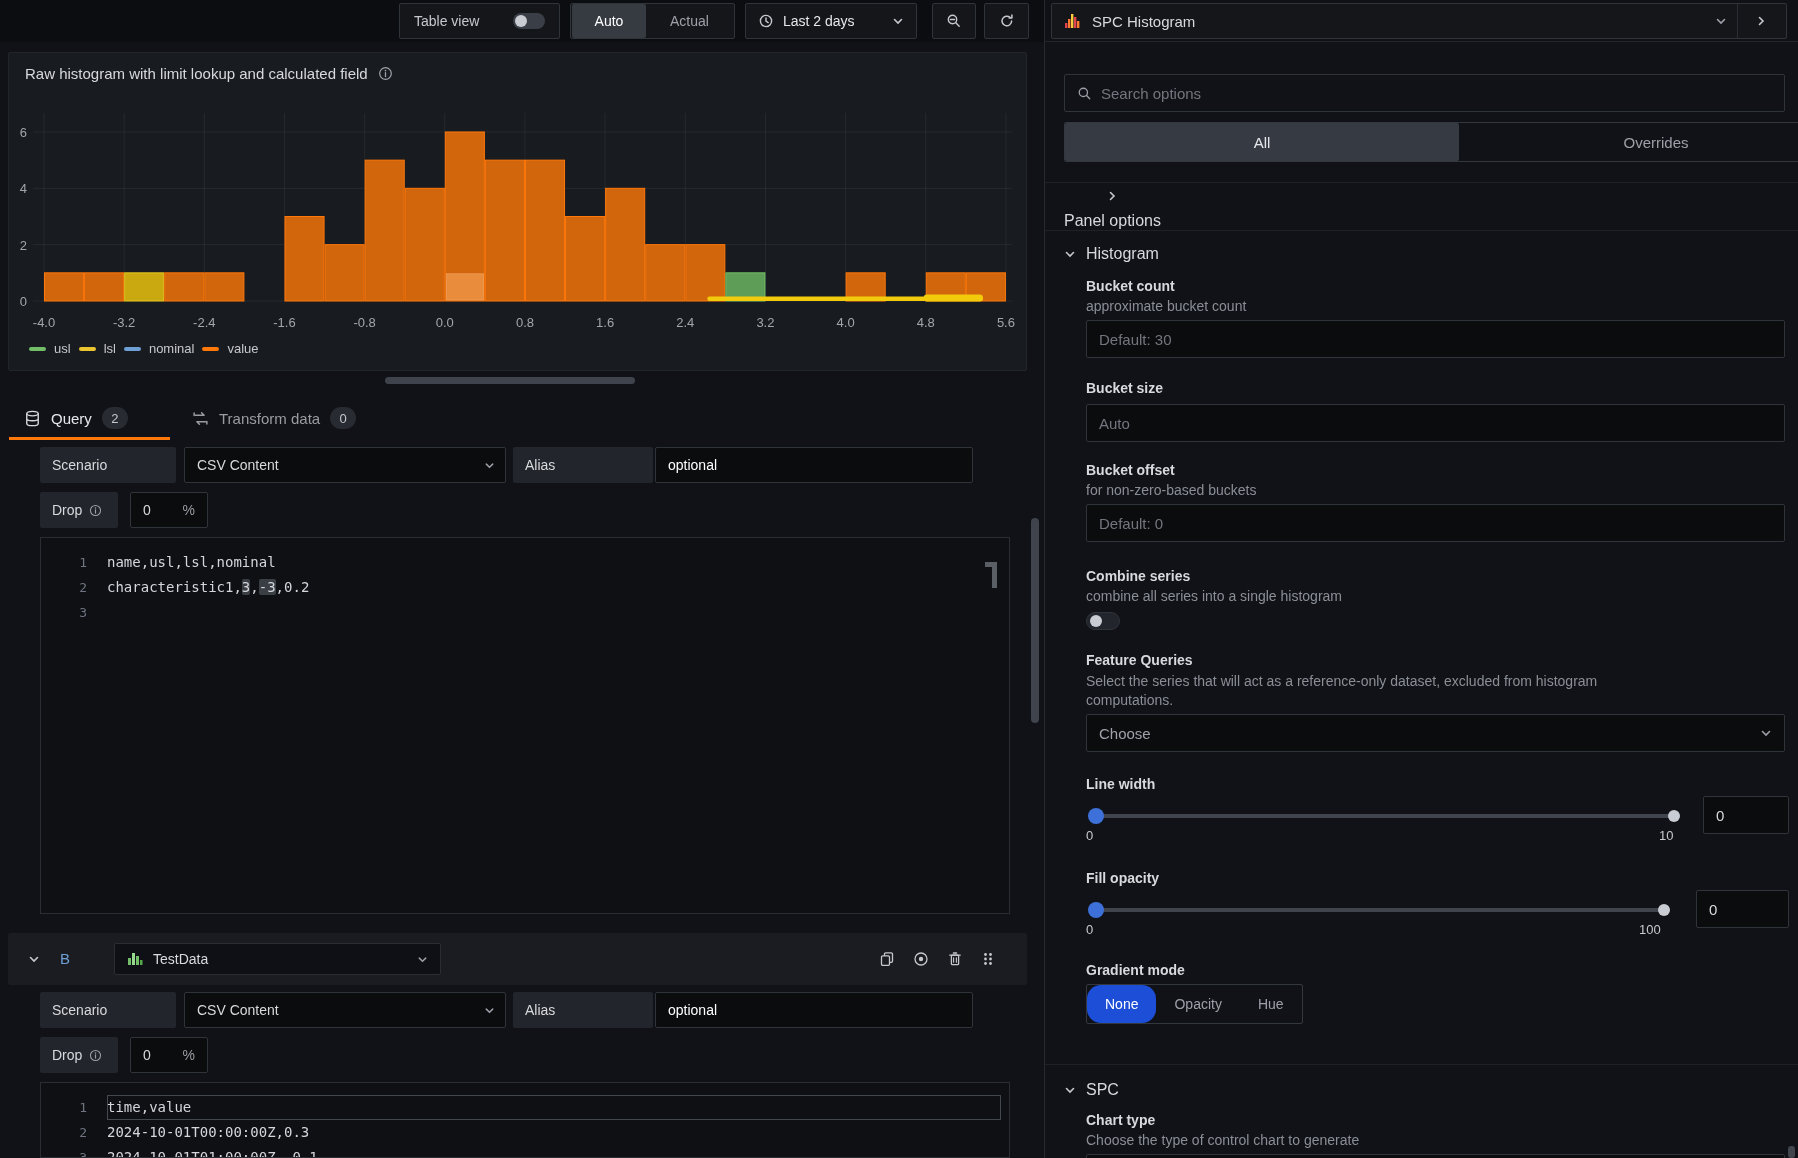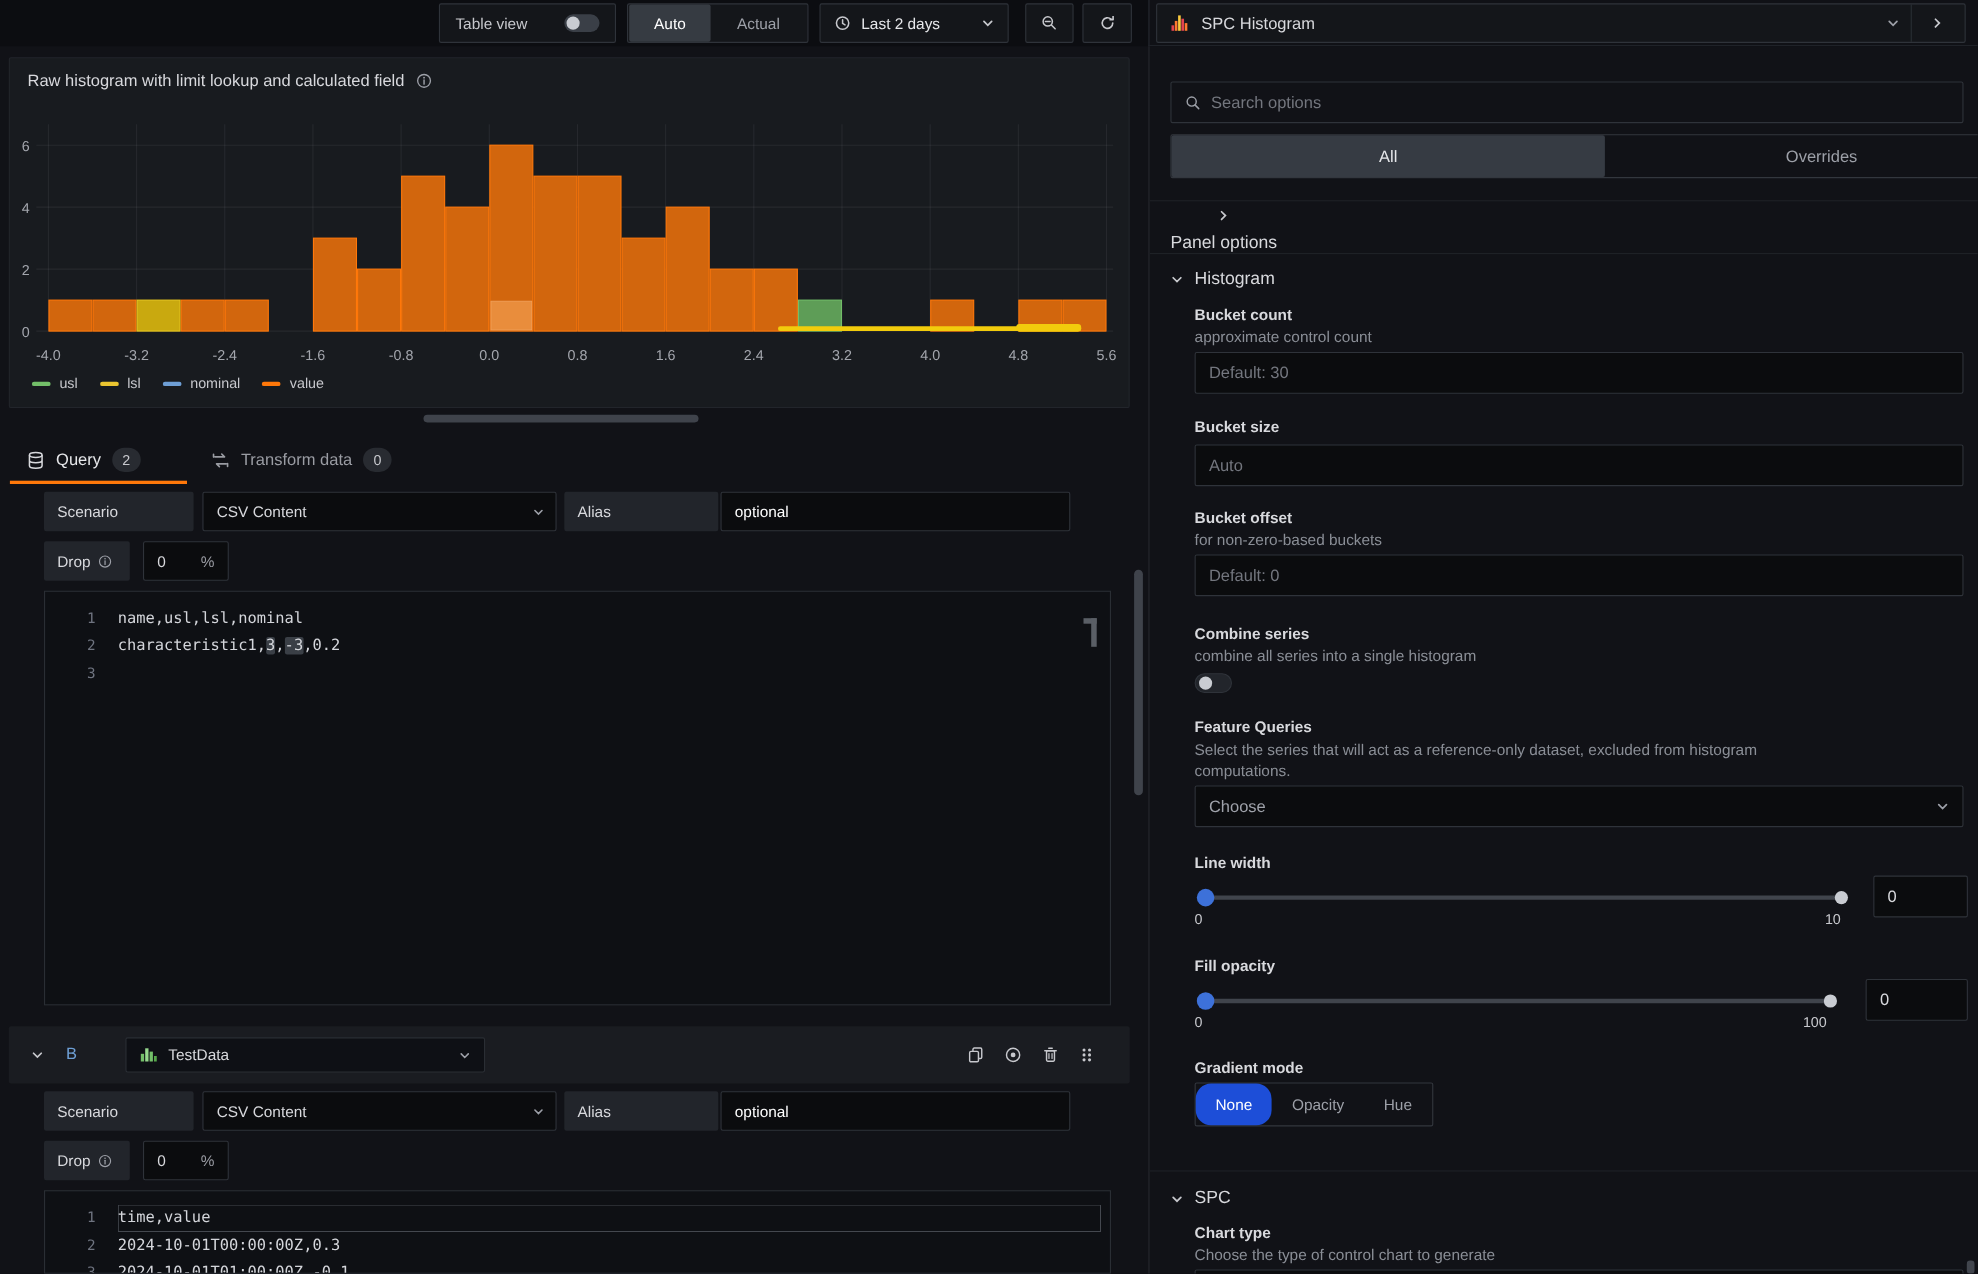--- a/index.html
+++ b/index.html
@@ -21,21 +21,21 @@
   
   .sb-header { position:absolute; left:1044px; top:0; width:754px; height:42px; background:#101116;
     border-left:1px solid #26292F; border-bottom:1px solid #22252B; }
   .sb-header-box { position:absolute; left:6px; top:3px; width:1780px; }
 
   
   .viz-panel { position:absolute; left:8px; top:52px; width:1019px; height:319px; background:#181B1F;
     border:1px solid #22252B; border-radius:2px; }
   .viz-title { position:absolute; left:16px; top:12px; display:flex; align-items:center; gap:10px;
     font-size:15px; font-weight:500; color:#D8D9DD; }
-  .legend { position:absolute; left:20px; top:288px; display:flex; gap:20px; align-items:center; }
+  .legend { position:absolute; left:20px; top:288px; display:flex; gap:8px; align-items:center; }
   .legend-item { display:flex; align-items:center; gap:8px; font-size:13px; color:#C7C8CD; cursor:pointer; }
   .legend-pill { width:17px; height:4px; border-radius:2px; }
 
   .hscroll { position:absolute; left:385px; top:377px; width:250px; height:7px; border-radius:4px; background:#3F434B; }
   .vscroll { position:absolute; left:1031px; top:518px; width:8px; height:205px; border-radius:4px; background:#3F434B; }
 
   
   .tab { position:absolute; top:398px; height:40px; display:flex; align-items:center; gap:10px; cursor:pointer; }
   .tab-label { font-size:15px; font-weight:500; }
   .badge { display:inline-flex; align-items:center; justify-content:center; min-width:26px; height:22px;
@@ -471,21 +471,21 @@
     <div class="sb-section" style="top:194px;">
       <span class="icon" style="color:#C7C8CD;">
         <svg class="ic" width="12" height="12" viewBox="0 0 12 12">
             <path d="M2.5 4.5 6 8l3.5-3.5" fill="none" stroke="currentColor" stroke-width="1.6" stroke-linecap="round"></path>
           </svg>
       </span>
       <span class="sec-title">Histogram</span>
     </div>
 
     <div class="fld-label" style="top:236px;">Bucket count</div>
-    <div class="fld-desc" style="top:256px;">approximate control count</div>
+    <div class="fld-desc" style="top:256px;">approximate bucket count</div>
     <div class="sb-input" style="left:41px; top:278px; width:699px;">
       <span class="ph">Default: 30</span>
     </div>
 
     <div class="fld-label" style="top:338px;">Bucket size</div>
     <div class="sb-input" style="left:41px; top:362px; width:699px;">
       <span class="ph">Auto</span>
     </div>
 
     <div class="fld-label" style="top:420px;">Bucket offset</div>

